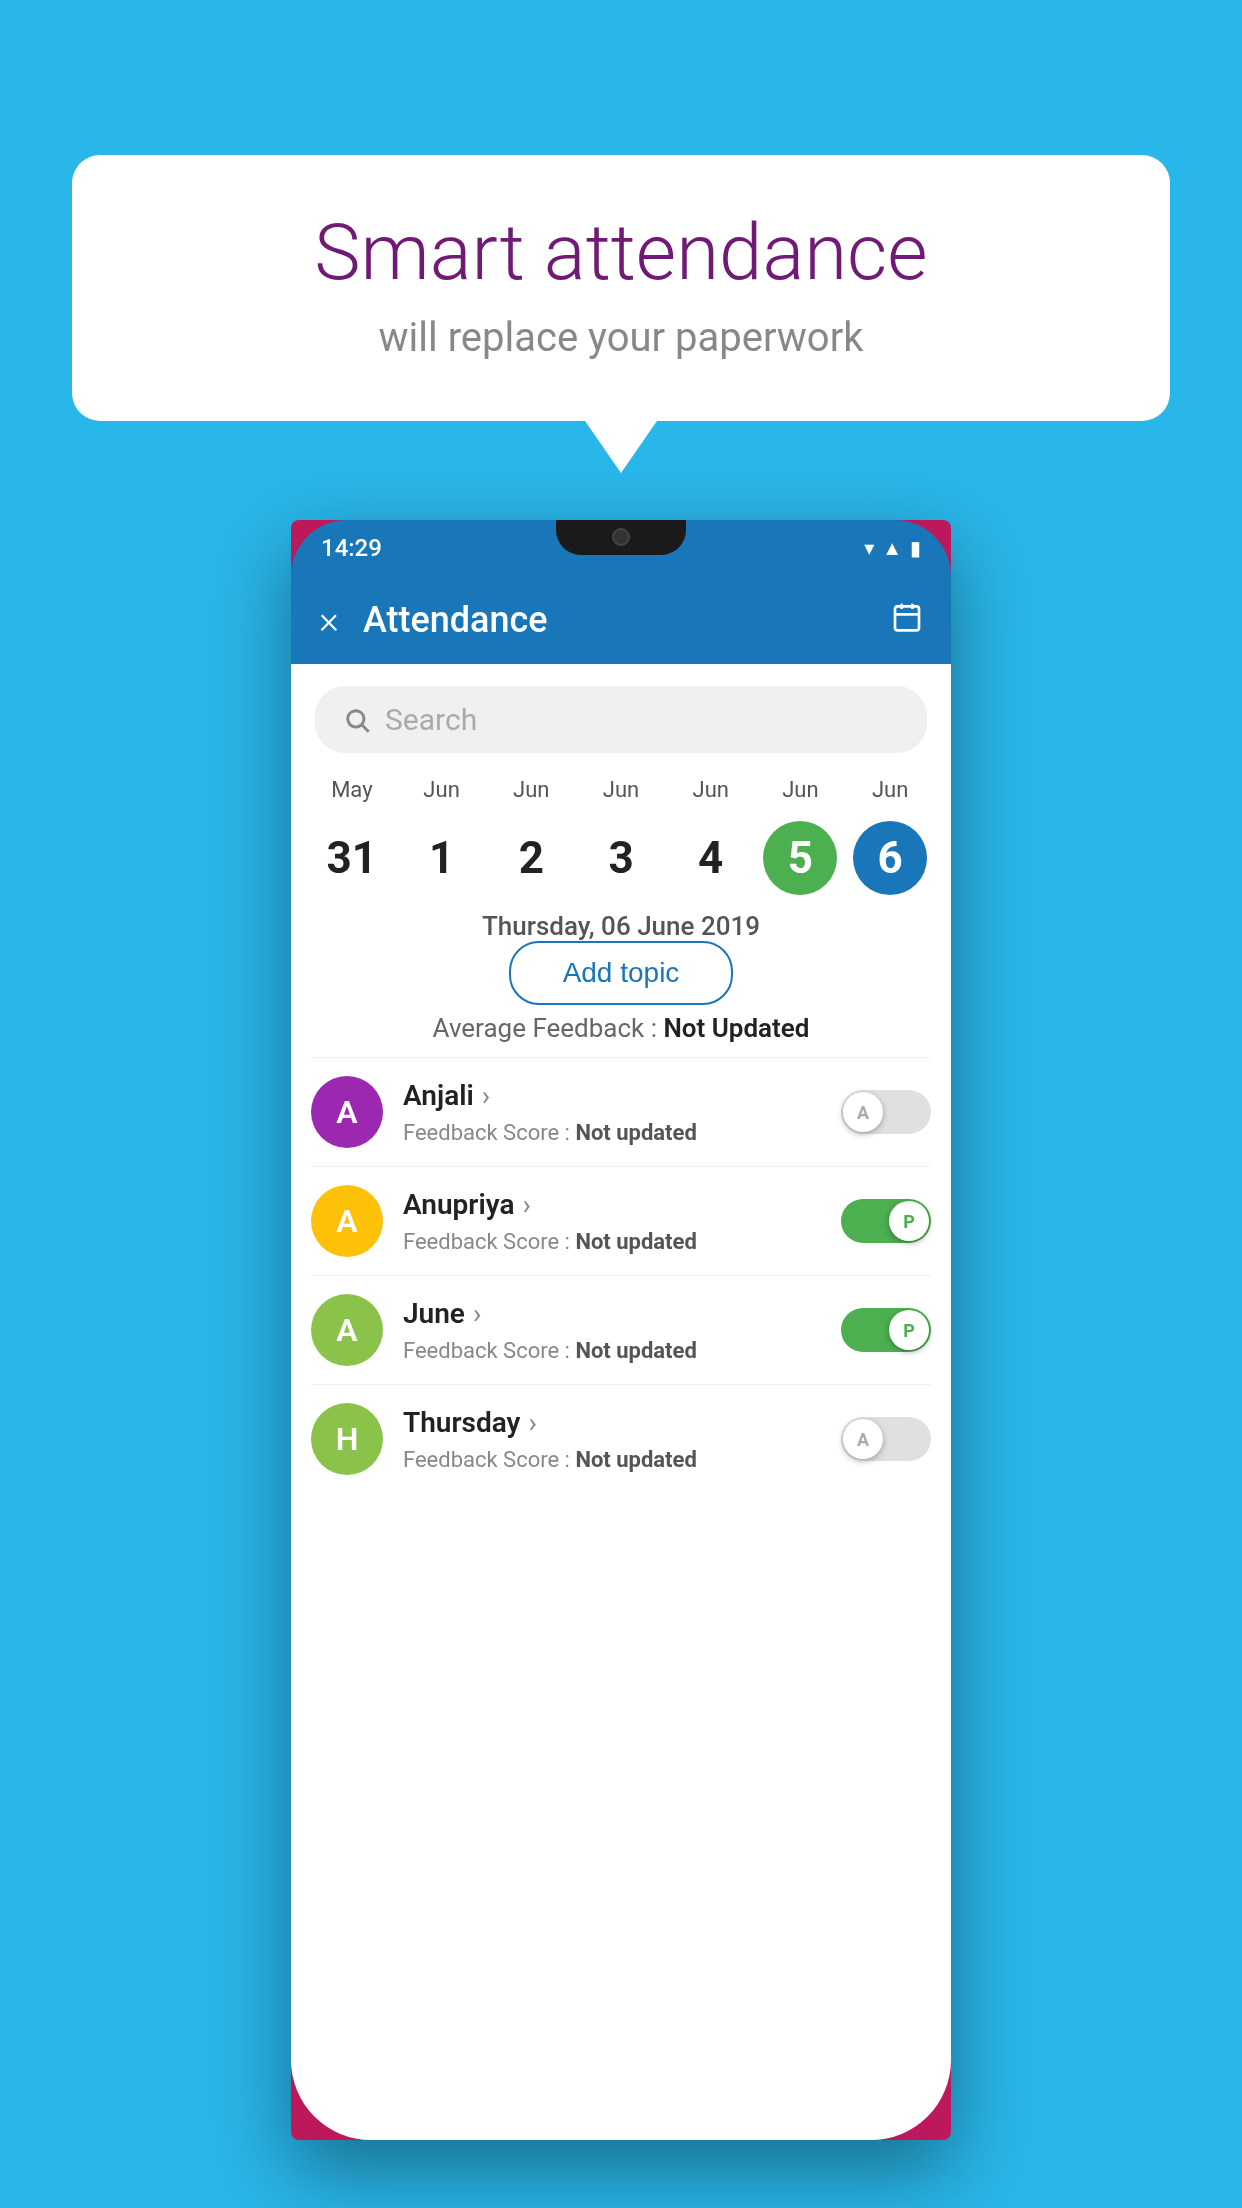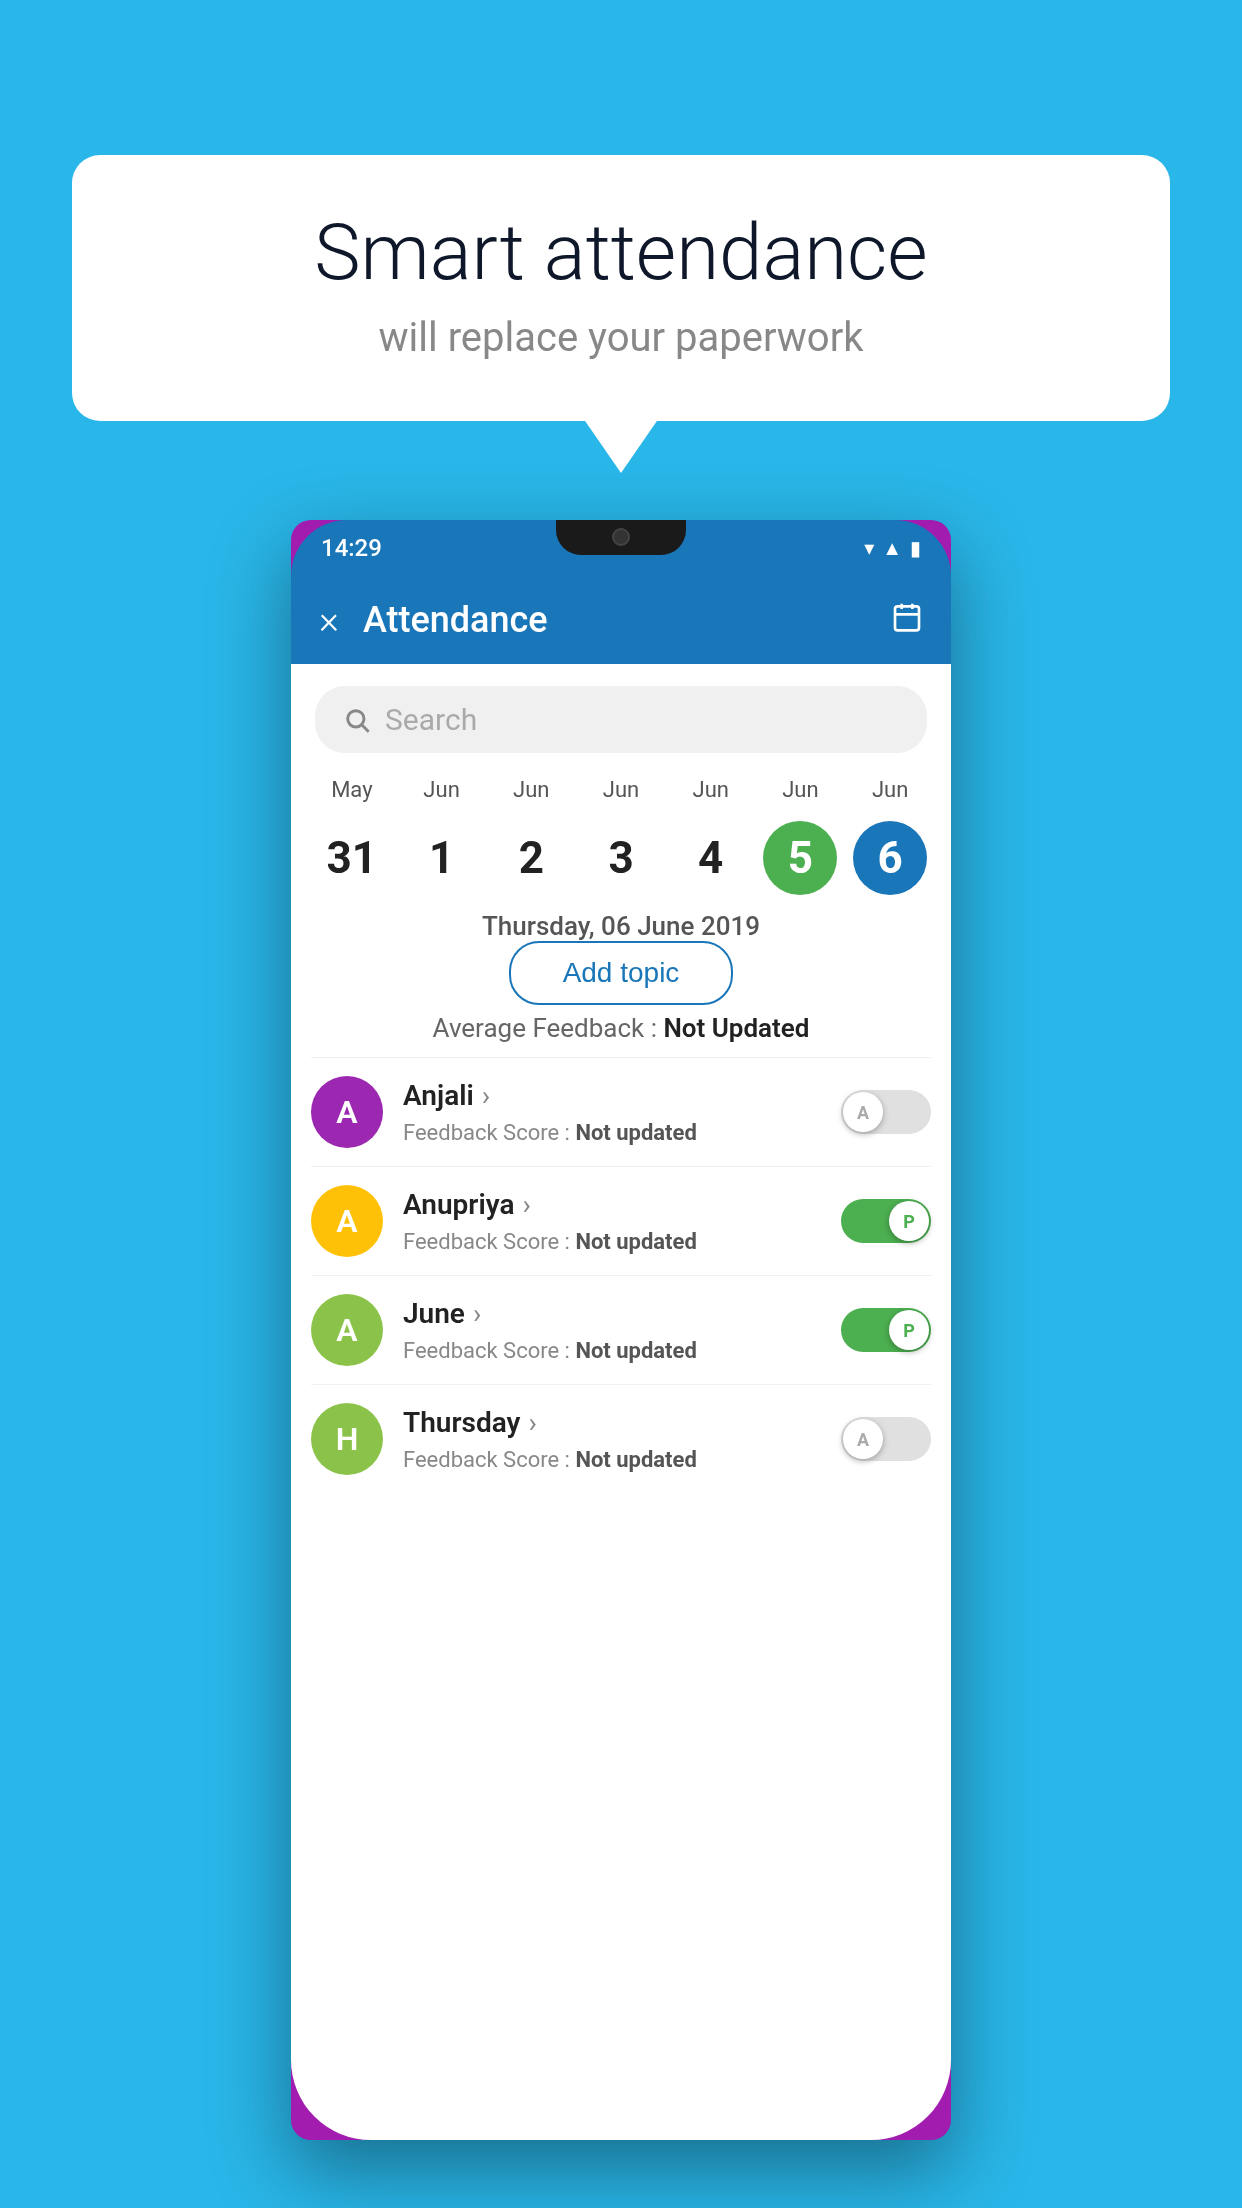--- a/index.html
+++ b/index.html
@@ -38,21 +38,21 @@
       width: 0;
       height: 0;
       border-left: 38px solid transparent;
       border-right: 38px solid transparent;
       border-top: 55px solid white;
     }
 
     .speech-bubble-title {
       font-size: 78px;
       font-weight: 300;
-      color: #0f172a;
+      color: #701a75;
       line-height: 1.1;
       margin-bottom: 18px;
     }
 
     .speech-bubble-subtitle {
       font-size: 40px;
       color: #888;
       font-weight: 400;
     }
 
@@ -61,22 +61,22 @@
       position: absolute;
       top: 520px;
       left: 50%;
       transform: translateX(-50%);
       width: 660px;
     }
 
     .phone-frame {
       width: 660px;
       height: 1620px;
-      background: #a21caf;
-      border-radius: 20px;
+      background: #be185d;
+      border-radius: 8px;
       position: relative;
       box-shadow: 0 30px 80px rgba(0,0,0,0.4);
       overflow: hidden;
     }
 
     
     .phone-notch {
       position: absolute;
       top: 0;
       left: 50%;

